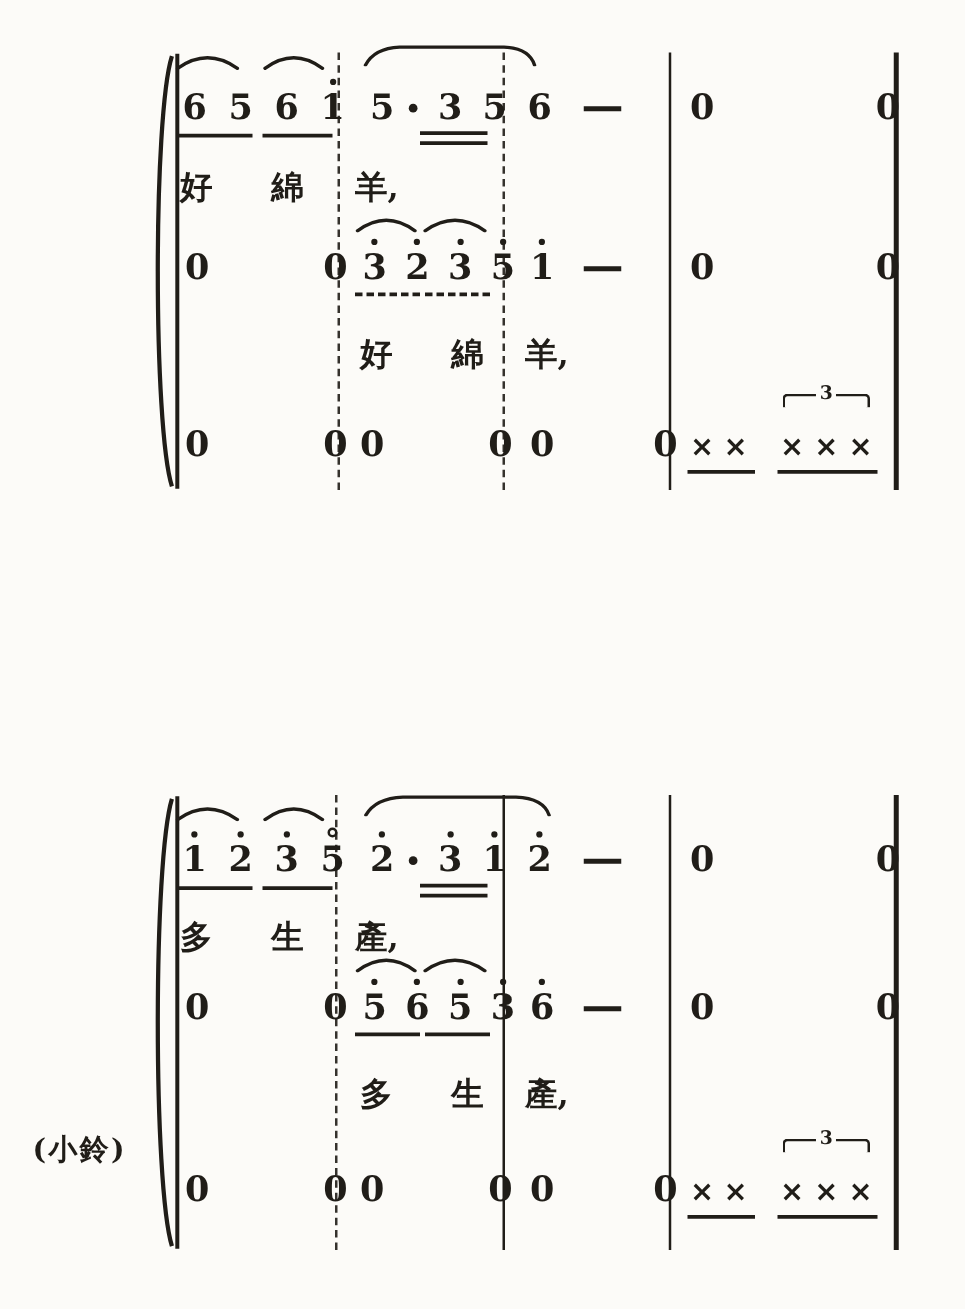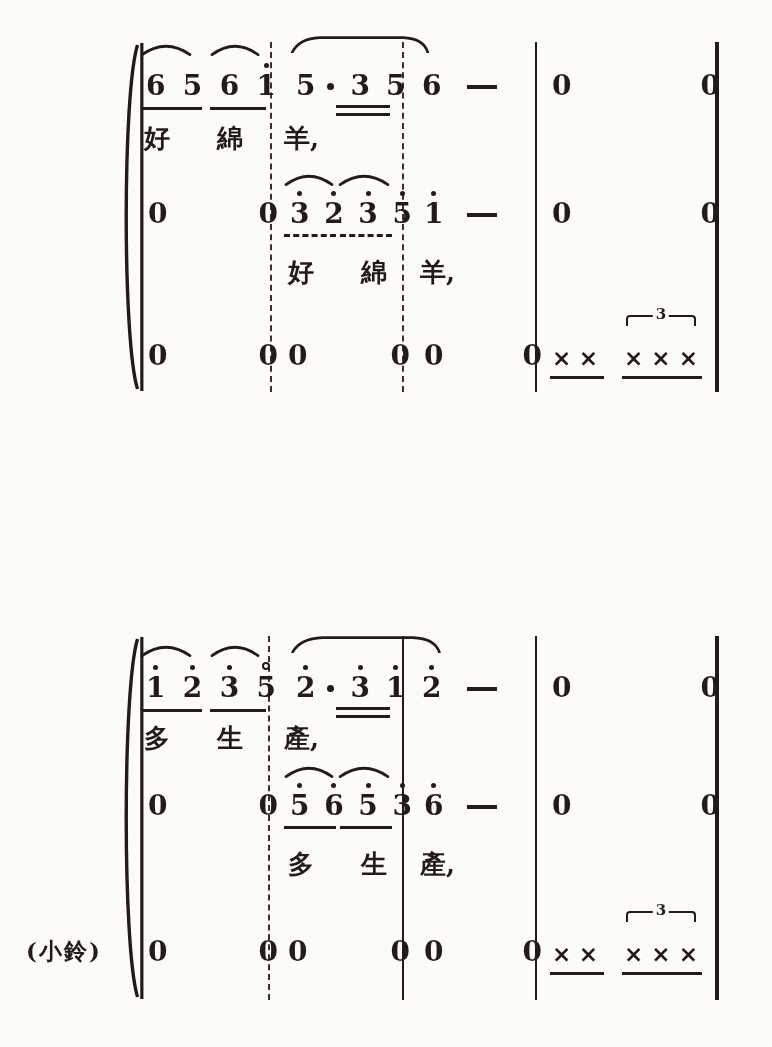--- a/index.html
+++ b/index.html
@@ -23,26 +23,26 @@
   .mark.ring{background:transparent;border:2px solid var(--ink);box-sizing:border-box;width:8px;height:8px}
   .dashbar{display:block;width:30px;height:4px;background:var(--ink);margin-bottom:11px}
   .augdot{display:block;width:7px;height:7px;border-radius:50%;background:var(--ink);margin-bottom:10px}
   .tok.aug{margin-left:-4px}
   .beam{position:absolute;border-top:3px solid var(--ink)}
   .beam.dbl{height:5px;border-bottom:3px solid var(--ink)}
   .beam.dsh{border-top-style:dashed}
   .slur{position:absolute;height:13px}
   .slur.long{height:17px}
   .slur path{fill:none;stroke:var(--ink);stroke-width:2.7;vector-effect:non-scaling-stroke;stroke-linecap:round}
-  .lyr{position:absolute;bottom:12px;white-space:nowrap;color:var(--ink);
+  .lyr{position:absolute;bottom:0;white-space:nowrap;color:var(--ink);
        font:bold 26px "DejaVu Serif","Liberation Serif",serif;word-spacing:38px;line-height:1.15}
   .tribrk{position:absolute;height:9px;border:2.5px solid var(--ink);border-bottom:none;border-radius:4px 4px 0 0}
   .tr3{position:absolute;top:-10px;left:50%;transform:translateX(-50%);background:var(--paper);
        padding:0 3px;font:bold 15px "DejaVu Serif","Liberation Serif",serif;line-height:1;color:var(--ink)}
-  .plabel{position:absolute;left:26px;top:936px;color:var(--ink);
+  .plabel{position:absolute;left:26px;top:904px;color:var(--ink);
           font:bold 23px "DejaVu Serif","Liberation Serif",serif;letter-spacing:2px;white-space:nowrap}
 </style>
 </head>
 <body>
 
 <div id="page" style="background: rgb(252, 251, 248);">
 
   <div class="sys" id="sys1">
     <svg class="brace" viewBox="0 0 26 360" preserveAspectRatio="none">
       <path d="M20,3 C6,52 6,308 20,357" stroke-width="3.4"></path>

